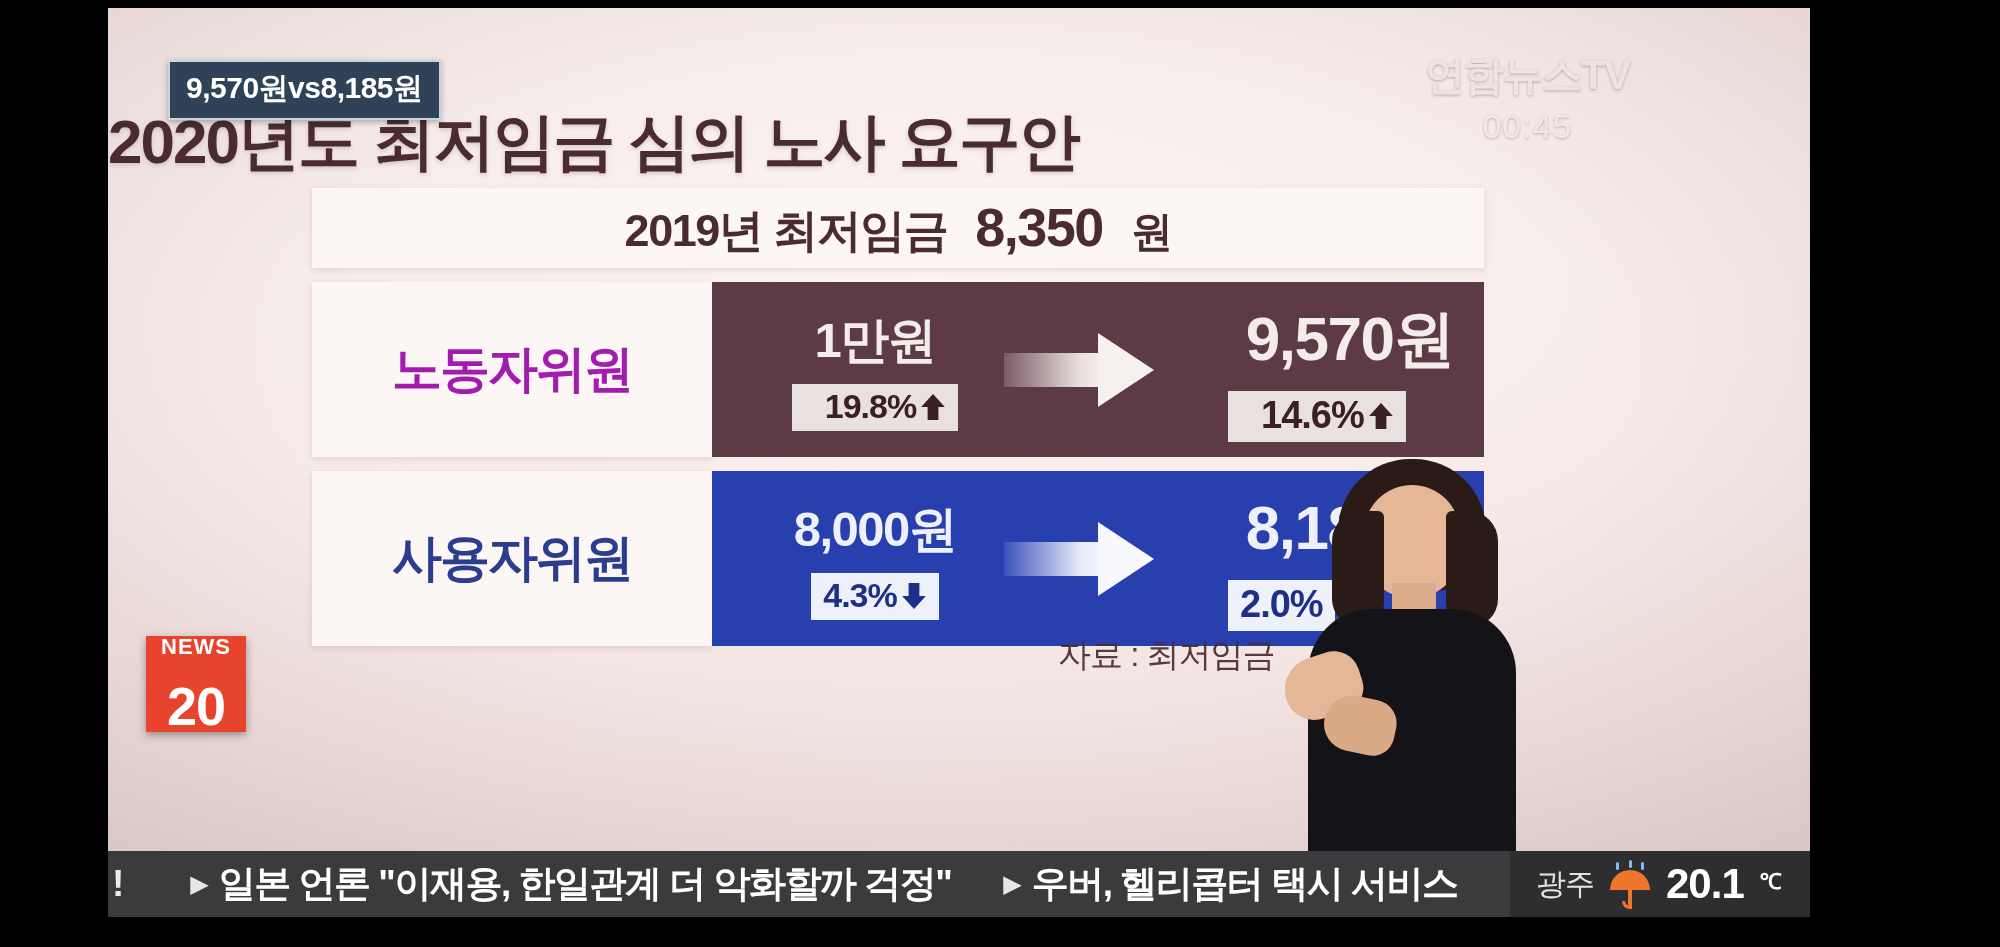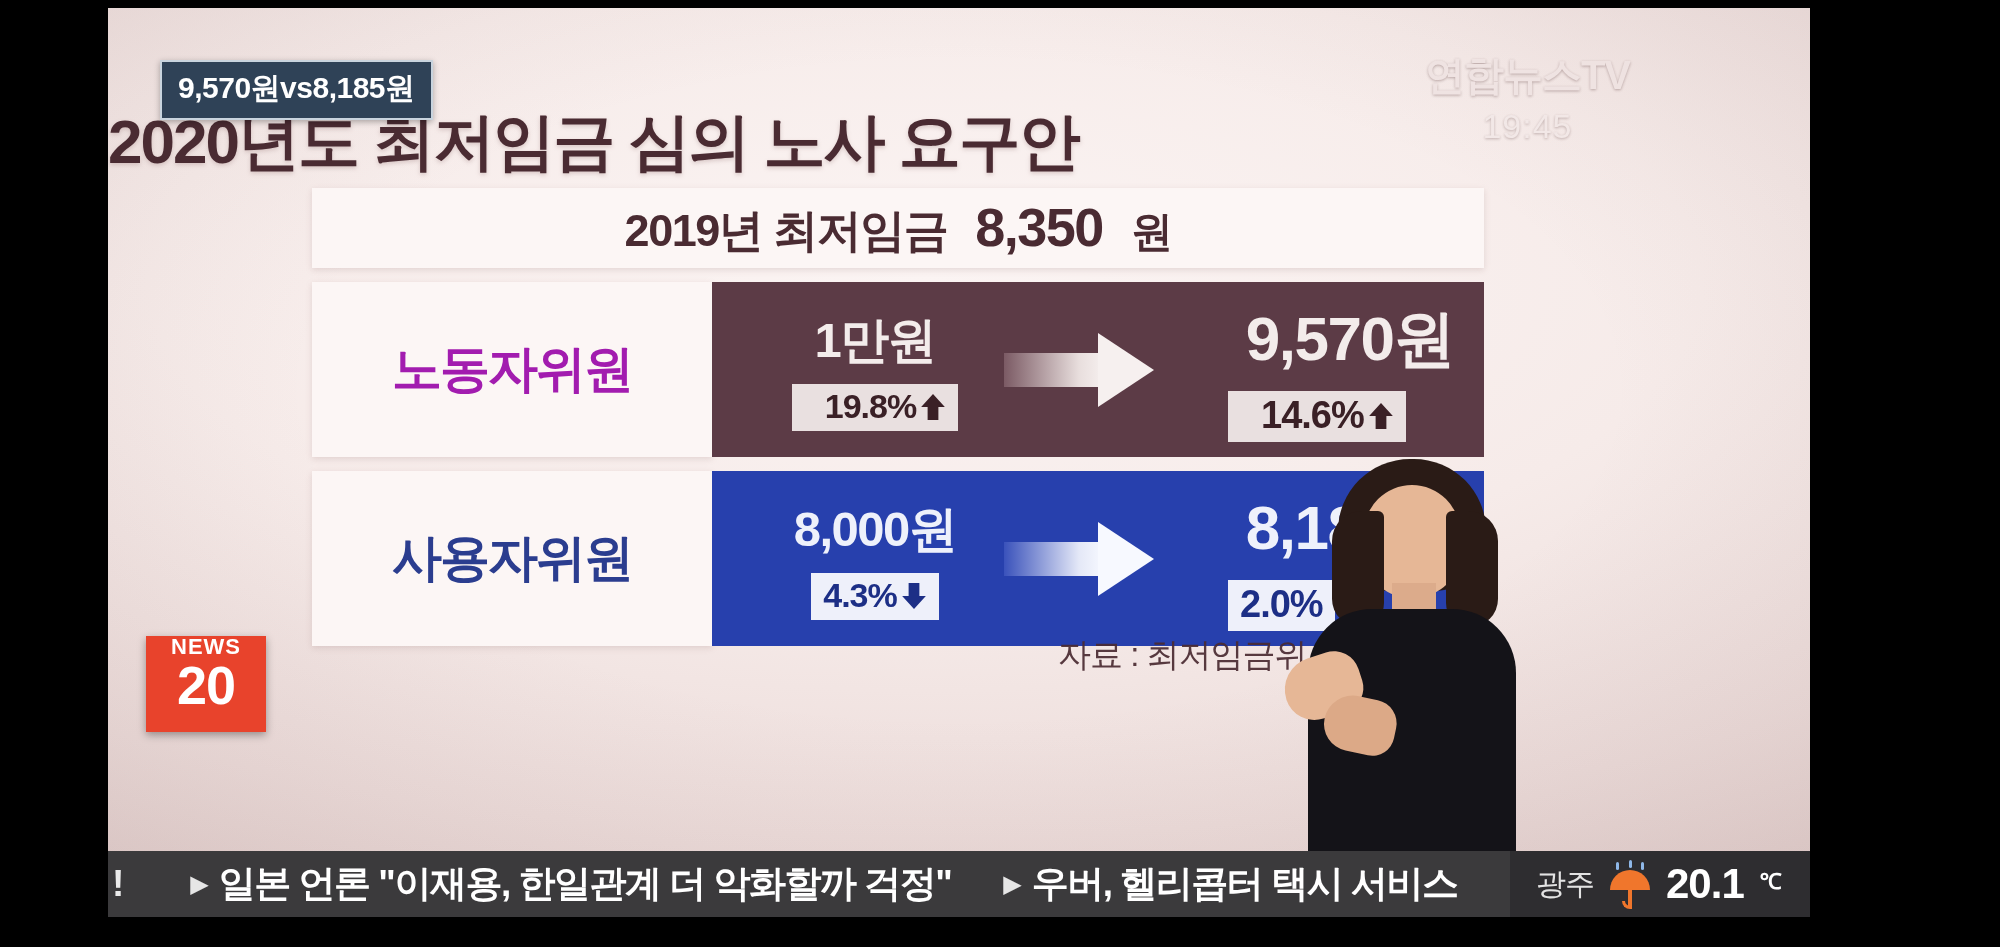--- a/index.html
+++ b/index.html
@@ -43,21 +43,21 @@
     color:#efe3e2; text-shadow:0 1px 3px rgba(90,60,60,.45);
     opacity:.86;
   }
   #clock {
     font-size:34px; font-weight:400; color:#f2e8e7; opacity:.88;
     margin-top:4px; letter-spacing:1px; text-shadow:0 1px 3px rgba(90,60,60,.4);
   }
 
   
   #corner-badge {
-    position:absolute; left:52px; top:52px; z-index:22;
+    position:absolute; left:60px; top:52px; z-index:22;
     background:#2f4257; border:2px solid #c9d4de;
     padding:6px 16px 9px 16px;
     box-shadow:0 2px 6px rgba(0,0,0,.3);
   }
   #corner-badge span {
     font-size:30px; font-weight:700; color:#fff; letter-spacing:-0.5px;
     white-space:nowrap;
   }
 
   
@@ -141,22 +141,22 @@
   
   #source-note {
     position:absolute; left:950px; top:625px; z-index:14;
     font-size:33px; color:#4a2b32; letter-spacing:-1px; white-space:nowrap;
     opacity:.92;
   }
 
   
   #news-logo {
     position:absolute; left:38px; top:628px; z-index:25;
-    width:120px; height:96px; background:#e8432c;
-    display:flex; flex-direction:column; align-items:center; justify-content:flex-start;
+    width:100px; height:96px; background:#e8432c;
+    display:flex; flex-direction:column; align-items:center; justify-content:space-between;
     box-shadow:0 3px 8px rgba(0,0,0,.35);
   }
   #news-logo .n1 { font-size:22px; font-weight:700; color:#fff; letter-spacing:1px; line-height:1; }
   #news-logo .n2 { font-size:54px; font-weight:700; color:#fff; line-height:.95; margin-top:2px; letter-spacing:-1px; }
 
   
   #interpreter { position:absolute; right:288px; bottom:38px; width:220px; height:420px; z-index:30; }
   #int-hair { position:absolute; left:36px; top:0; width:148px; height:132px; background:#2a1b16; border-radius:72px 72px 52px 52px; }
   #int-face { position:absolute; left:62px; top:26px; width:96px; height:112px; background:#e6b796; border-radius:48px 48px 44px 44px; }
   #int-hair2 { position:absolute; left:30px; top:52px; width:52px; height:116px; background:#2a1b16; border-radius:30px 6px 24px 28px; }
@@ -199,21 +199,21 @@
 </style>
 </head>
 <body>
 
 <div id="stage">
 
   <div id="broadcast">
 
     <div id="channel-bug">
       <div id="channel-name">연합뉴스TV</div>
-      <div id="clock">19:45</div>
+      <div id="clock">00:45</div>
     </div>
 
     <div id="corner-badge">
       <span>9,570원vs8,185원</span>
     </div>
 
     <div id="headline">2020년도 최저임금 심의 노사 요구안</div>
 
     <div id="table">
 
@@ -281,21 +281,21 @@
             <div class="pct-badge">
               <span>2.0%</span>
             </div>
           </div>
 
         </div>
       </div>
 
     </div>
 
-    <div id="source-note">자료 : 최저임금위</div>
+    <div id="source-note">자료 : 최저임금</div>
 
     <div id="news-logo">
       <div class="n1">NEWS</div>
       <div class="n2">20</div>
     </div>
 
     <div id="interpreter">
       <div id="int-hair"></div>
       <div id="int-face"></div>
       <div id="int-hair2"></div>

